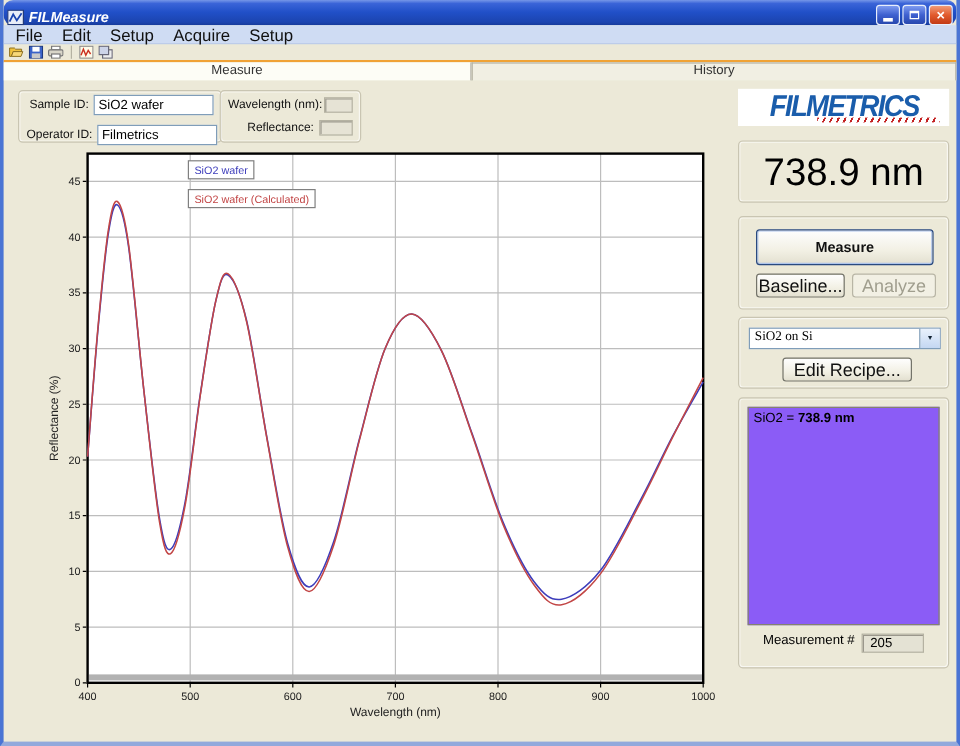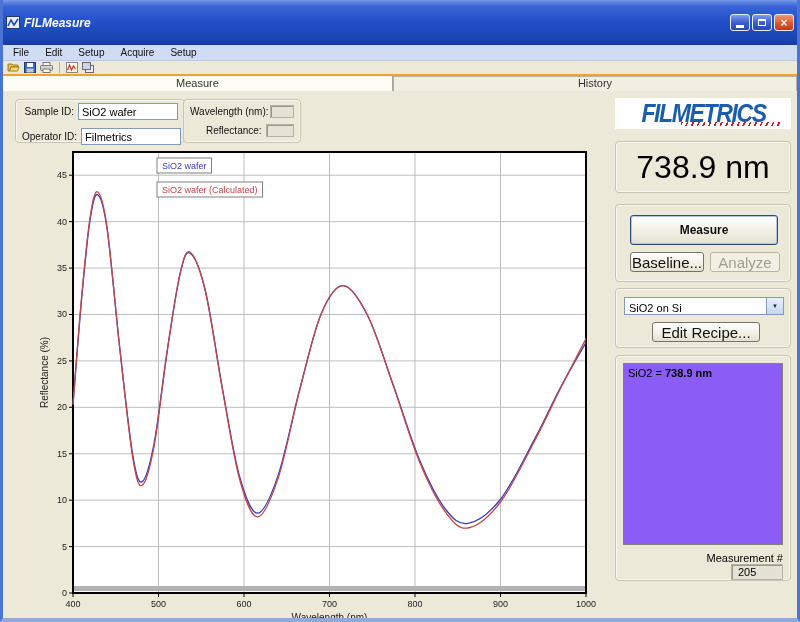--- a/index.html
+++ b/index.html
@@ -1,29 +1,29 @@
 <!DOCTYPE html>
 <html><head>
 <meta charset="utf-8">
 <style>
   html,body{margin:0;padding:0;background:#ffffff;font-family:"Liberation Sans","DejaVu Sans",sans-serif;}
   .window{position:relative;width:800px;height:622px;box-sizing:border-box;background:#ece9d8;
     border-left:3px solid #4a74d4;border-right:3px solid #4a74d4;border-bottom:4px solid #92a9dc;overflow:hidden;}
   
-  .titlebar{height:21px;display:flex;align-items:center;padding:12px 3px;
-    background:linear-gradient(180deg,#7697e8 0%,#3a64d8 14%,#2150c8 48%,#1b44b0 88%,#163a9a 100%);}
+  .titlebar{height:21px;display:flex;align-items:flex-end;padding:0 3px;
+    background:linear-gradient(180deg,#7697e8 0%,#3a64d8 14%,#2150c8 48%,#1b44b0 88%,#163a9a 100%);border-radius:8px;}
   .title-text{color:#fff;font-weight:bold;font-style:italic;font-size:12px;margin-left:4px;flex:1;white-space:nowrap;}
   .win-btns{display:flex;gap:2px;}
   .win-btn{width:20px;height:17px;border-radius:3px;border:1px solid #e8eefc;display:flex;align-items:center;justify-content:center;box-sizing:border-box;}
   .win-btn.bblue{background:linear-gradient(180deg,#7e9bf0 0%,#3e60d0 50%,#2848ae 100%);}
   .win-btn.bred{background:linear-gradient(180deg,#f09a76 0%,#e25b2d 50%,#c23a14 100%);color:#fff;font-size:12px;font-weight:bold;line-height:1;}
   .glyph-min{width:8px;height:3px;background:#fff;margin-top:8px;}
   .glyph-restore{width:8px;height:7px;border:1px solid #fff;border-top:2px solid #fff;box-sizing:border-box;}
   
-  .menubar{height:15px;background:#cfdcf3;border-bottom:1px solid #b9c9e6;display:flex;align-items:center;padding-left:2px;font-size:10px;color:#111;}
+  .menubar{height:15px;background:#cfdcf3;border-bottom:1px solid #b9c9e6;display:flex;align-items:center;padding-left:2px;font-size:14px;color:#111;}
   .menu-item{padding:0 8px;line-height:14px;}
   .toolbar{height:13px;background:#ece9d8;display:flex;align-items:center;gap:4px;padding:0 4px;}
   .tb-btn{display:flex;align-items:center;justify-content:center;height:12px;}
   .tb-sep{width:1px;height:11px;background:#b5b2a2;margin:0 2px;}
   .orange-line{height:2px;background:#f0a235;}
   
   .tabstrip{height:15px;display:flex;background:#ece9d8;font-size:11px;color:#333;}
   .tab-active{width:389px;background:#fdfdf6;border-right:1px solid #a8a598;text-align:center;line-height:15px;}
   .tab-inactive{flex:1;background:#f1efe3;border:1px solid #b5b2a2;border-bottom:none;margin-top:0;text-align:center;line-height:12px;}
   
@@ -39,28 +39,28 @@
   .logo-hatch{position:absolute;right:8px;bottom:3px;width:102px;height:4px;
     background:repeating-linear-gradient(115deg,#c42222 0 1.6px,transparent 1.6px 5.2px);}
   .thickness-box{position:absolute;left:612px;top:50px;width:176px;height:52px;display:flex;align-items:center;justify-content:center;
     font-size:32px;color:#000;white-space:nowrap;}
   .xpbtn{position:absolute;display:flex;align-items:center;justify-content:center;font-family:inherit;font-size:15px;color:#111;
     background:linear-gradient(180deg,#fefefe 0%,#f2f0e4 60%,#e3e0d0 100%);border:1px solid #74746a;border-radius:3px;box-sizing:border-box;}
   .btn-measure{left:14px;top:10px;width:148px;height:30px;font-weight:bold;font-size:12px;
     border:1px solid #2a4a80;box-shadow:inset 0 0 0 1px #aec4ea;}
   .btn-baseline{left:14px;top:47px;width:74px;height:20px;}
   .btn-analyze{left:94px;top:47px;width:70px;height:20px;color:#a09e8e;border:1px solid #b8b5a5;background:#f2f0e4;}
-  .dropdown{position:absolute;left:8px;top:8px;width:160px;height:18px;border:1px solid #7f9db9;background:#fff;display:flex;align-items:flex-end;box-sizing:border-box;}
+  .dropdown{position:absolute;left:8px;top:8px;width:160px;height:18px;border:1px solid #7f9db9;background:#fff;display:flex;align-items:flex-start;box-sizing:border-box;font-family:Liberation Serif, serif;}
   .dd-text{flex:1;font-size:11px;padding-left:4px;white-space:nowrap;overflow:hidden;}
   .dd-btn{width:16px;height:100%;display:flex;align-items:center;justify-content:center;border-left:1px solid #7f9db9;
     background:linear-gradient(180deg,#e9f1fc 0%,#c4d7f2 100%);font-size:6px;color:#123;}
   .btn-edit{left:36px;top:33px;width:108px;height:20px;}
   .results-box{position:absolute;left:7px;top:7px;width:160px;height:182px;background:#8b5cf6;border:1px solid #84826f;
     font-size:11px;padding:2px 4px;box-sizing:border-box;line-height:14px;color:#000;}
-  .meas-row{position:absolute;left:7px;top:196px;width:160px;display:flex;align-items:flex-end;justify-content:center;flex-direction:column;}
+  .meas-row{position:absolute;left:7px;top:196px;width:160px;display:flex;align-items:flex-start;justify-content:center;}
   .meas-field{width:52px;height:16px;margin-left:6px;background:#e4e2d4;border:1px solid #b5b2a2;box-shadow:inset 1px 1px 0 #9a978c;
     font-size:11px;display:flex;align-items:center;padding-left:6px;box-sizing:border-box;}
   .chart-wrap{position:absolute;left:35px;top:52px;width:562px;height:492px;}
   svg text{font-family:"Liberation Sans","DejaVu Sans",sans-serif;}
 </style>
 </head>
 <body>
 
 <div class="window">
 

